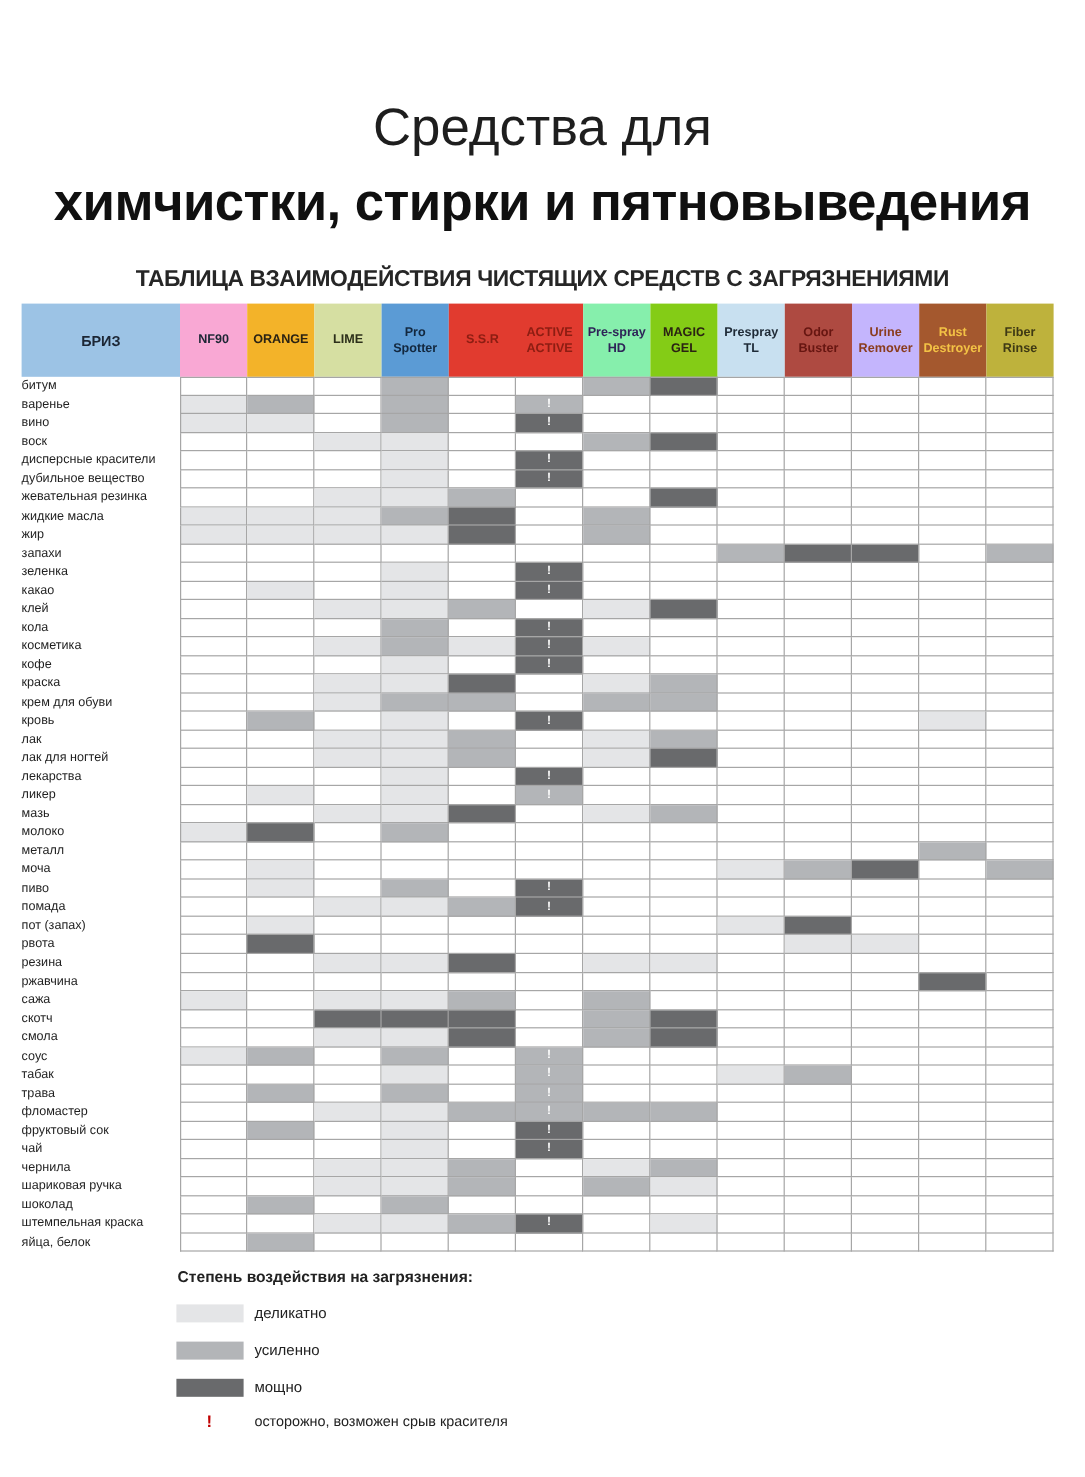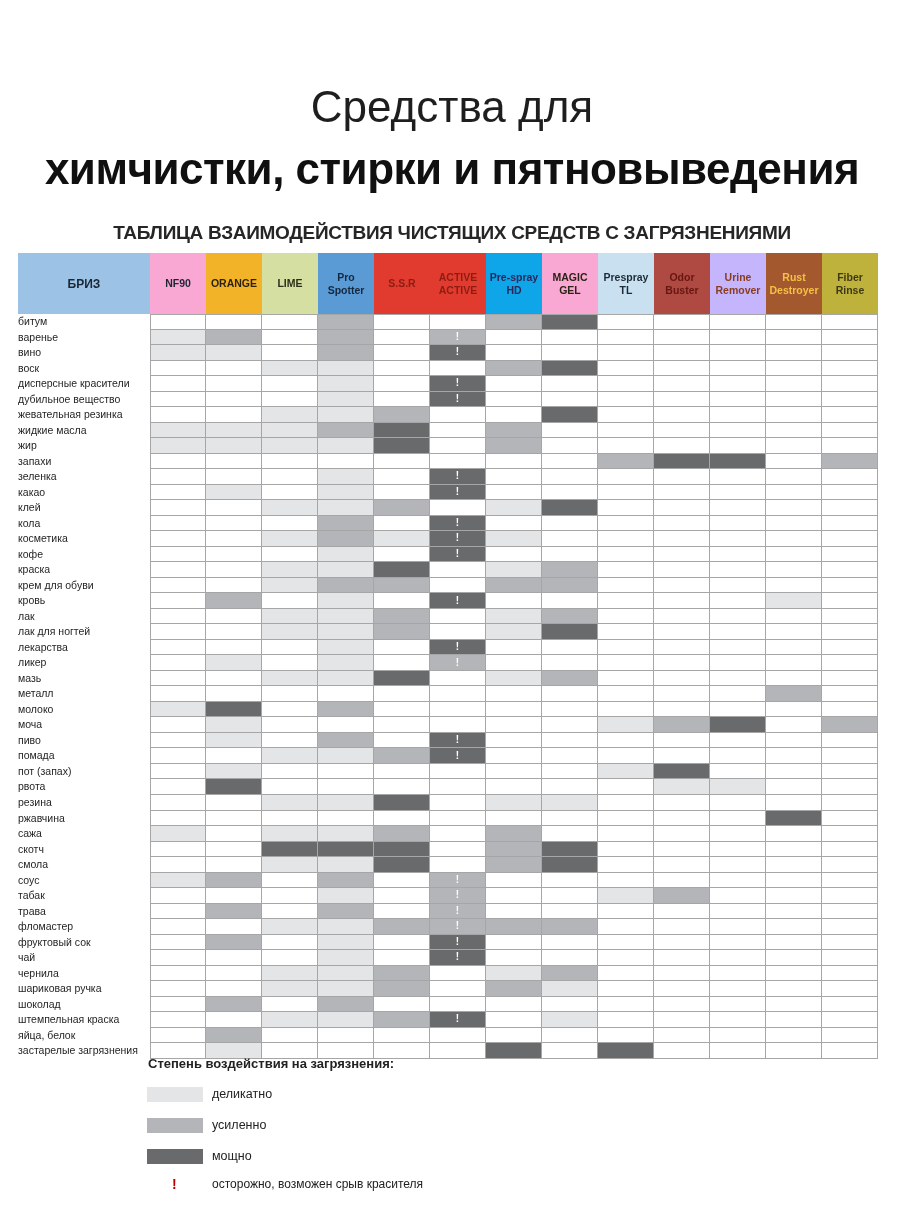--- a/index.html
+++ b/index.html
@@ -48,22 +48,22 @@
 <div class="table">
   <div class="hrow">
     <div class="hbrand" style="background: rgb(156, 195, 229);">БРИЗ</div>
 
   <div class="hcell" style="background: #f9a8d4; color: rgb(28, 38, 52);">NF90</div>
       <div class="hcell" style="background: rgb(243, 179, 41); color: rgb(43, 35, 19);">ORANGE</div>
       <div class="hcell" style="background: rgb(214, 223, 162); color: rgb(44, 47, 26);">LIME</div>
       <div class="hcell" style="background: rgb(91, 155, 213); color: rgb(19, 40, 63);">Pro Spotter</div>
       <div class="hcell" style="background: rgb(225, 59, 47); color: rgb(140, 29, 18);">S.S.R</div>
       <div class="hcell" style="background: rgb(225, 59, 47); color: rgb(140, 29, 18);">ACTIVE ACTIVE</div>
-      <div class="hcell" style="background: #0ea5e9; color: rgb(46, 37, 88);">Pre-spray HD</div>
-      <div class="hcell" style="background: #f9a8d4; color: rgb(43, 35, 19);">MAGIC GEL</div>
+      <div class="hcell" style="background: #86efac; color: rgb(46, 37, 88);">Pre-spray HD</div>
+      <div class="hcell" style="background: #84cc16; color: rgb(43, 35, 19);">MAGIC GEL</div>
       <div class="hcell" style="background: rgb(200, 224, 240); color: rgb(30, 42, 54);">Prespray TL</div>
       <div class="hcell" style="background: rgb(174, 74, 65); color: rgb(103, 22, 17);">Odor Buster</div>
       <div class="hcell" style="background: #c4b5fd; color: rgb(138, 60, 30);">Urine Remover</div>
       <div class="hcell" style="background: rgb(164, 88, 46); color: rgb(243, 194, 69);">Rust Destroyer</div>
       <div class="hcell" style="background: rgb(190, 178, 60); color: rgb(62, 57, 20);">Fiber Rinse</div>
     </div>
   <div>
 
   <div class="brow">
         <div class="rlabel">битум</div>
@@ -467,52 +467,52 @@
         <div class="cell"></div>
         <div class="cell l1"></div>
         <div class="cell l2"></div>
         <div class="cell"></div>
         <div class="cell"></div>
         <div class="cell"></div>
         <div class="cell"></div>
         <div class="cell"></div>
       </div>
       <div class="brow">
-        <div class="rlabel">металл</div>
-        <div class="cell c0"></div>
-        <div class="cell"></div>
-        <div class="cell"></div>
-        <div class="cell"></div>
-        <div class="cell"></div>
-        <div class="cell"></div>
-        <div class="cell"></div>
-        <div class="cell"></div>
-        <div class="cell"></div>
-        <div class="cell"></div>
-        <div class="cell"></div>
-        <div class="cell l2"></div>
-        <div class="cell"></div>
-      </div>
-      <div class="brow">
         <div class="rlabel">молоко</div>
         <div class="cell c0 l1"></div>
         <div class="cell l3"></div>
         <div class="cell"></div>
         <div class="cell l2"></div>
         <div class="cell"></div>
         <div class="cell"></div>
         <div class="cell"></div>
         <div class="cell"></div>
         <div class="cell"></div>
         <div class="cell"></div>
         <div class="cell"></div>
         <div class="cell"></div>
         <div class="cell"></div>
       </div>
       <div class="brow">
+        <div class="rlabel">металл</div>
+        <div class="cell c0"></div>
+        <div class="cell"></div>
+        <div class="cell"></div>
+        <div class="cell"></div>
+        <div class="cell"></div>
+        <div class="cell"></div>
+        <div class="cell"></div>
+        <div class="cell"></div>
+        <div class="cell"></div>
+        <div class="cell"></div>
+        <div class="cell"></div>
+        <div class="cell l2"></div>
+        <div class="cell"></div>
+      </div>
+      <div class="brow">
         <div class="rlabel">моча</div>
         <div class="cell c0"></div>
         <div class="cell l1"></div>
         <div class="cell"></div>
         <div class="cell"></div>
         <div class="cell"></div>
         <div class="cell"></div>
         <div class="cell"></div>
         <div class="cell"></div>
         <div class="cell l1"></div>
@@ -847,36 +847,20 @@
         <div class="rlabel">яйца, белок</div>
         <div class="cell c0"></div>
         <div class="cell l2"></div>
         <div class="cell"></div>
         <div class="cell"></div>
         <div class="cell"></div>
         <div class="cell"></div>
         <div class="cell"></div>
         <div class="cell"></div>
         <div class="cell"></div>
-        <div class="cell"></div>
-        <div class="cell"></div>
-        <div class="cell"></div>
-        <div class="cell"></div>
-      </div>
-      <div class="brow">
-        <div class="rlabel">застарелые загрязнения</div>
-        <div class="cell c0"></div>
-        <div class="cell l1"></div>
-        <div class="cell"></div>
-        <div class="cell"></div>
-        <div class="cell"></div>
-        <div class="cell"></div>
-        <div class="cell l3"></div>
-        <div class="cell"></div>
-        <div class="cell l3"></div>
         <div class="cell"></div>
         <div class="cell"></div>
         <div class="cell"></div>
         <div class="cell"></div>
       </div>
     </div>
 </div>
 
 <div class="legend-title">Степень воздействия на загрязнения:</div>
 <div>

